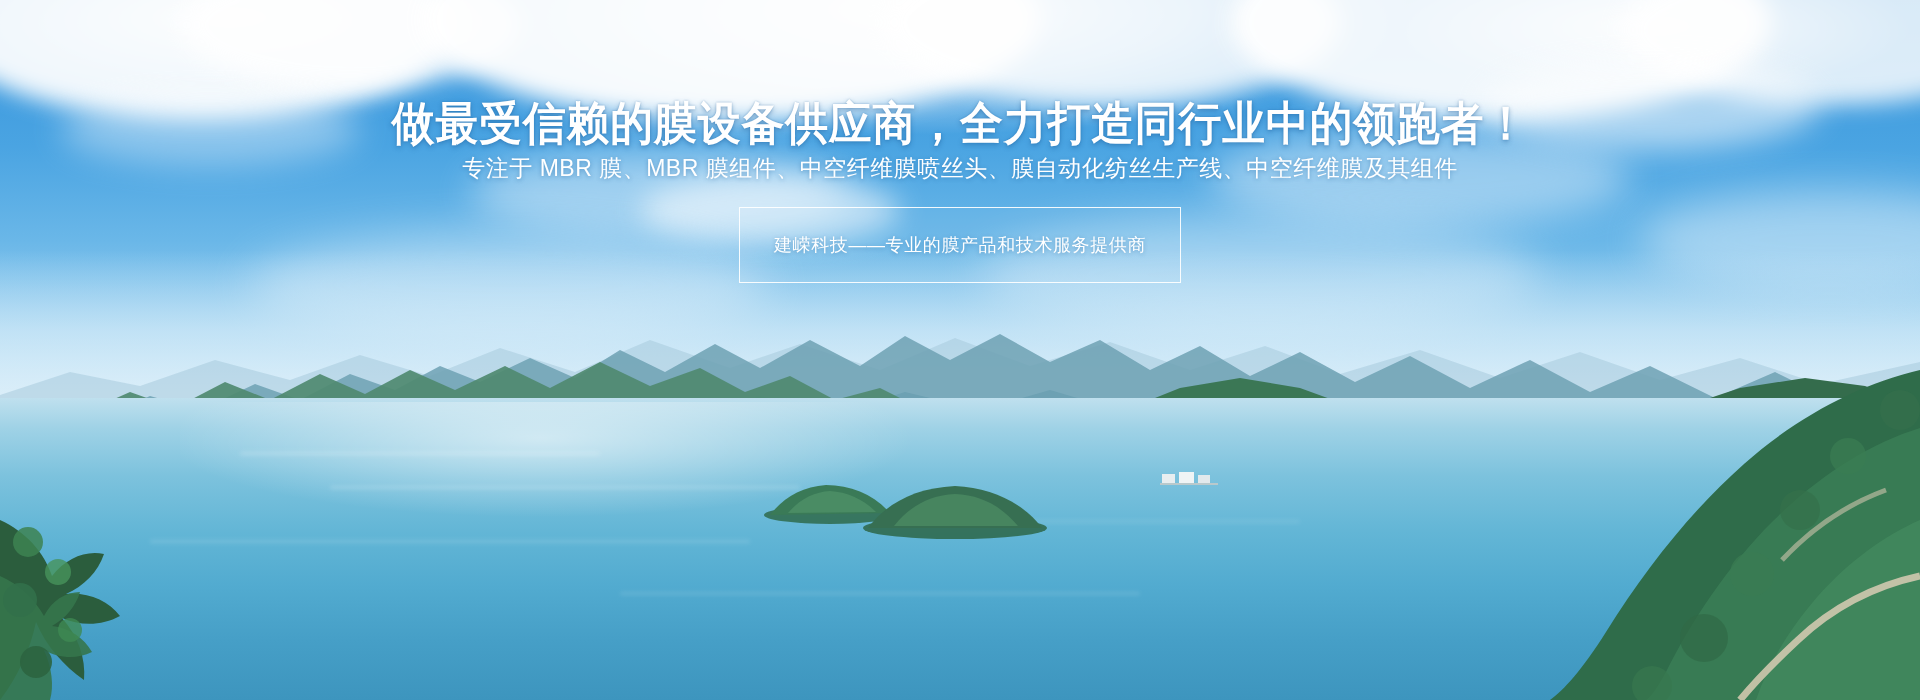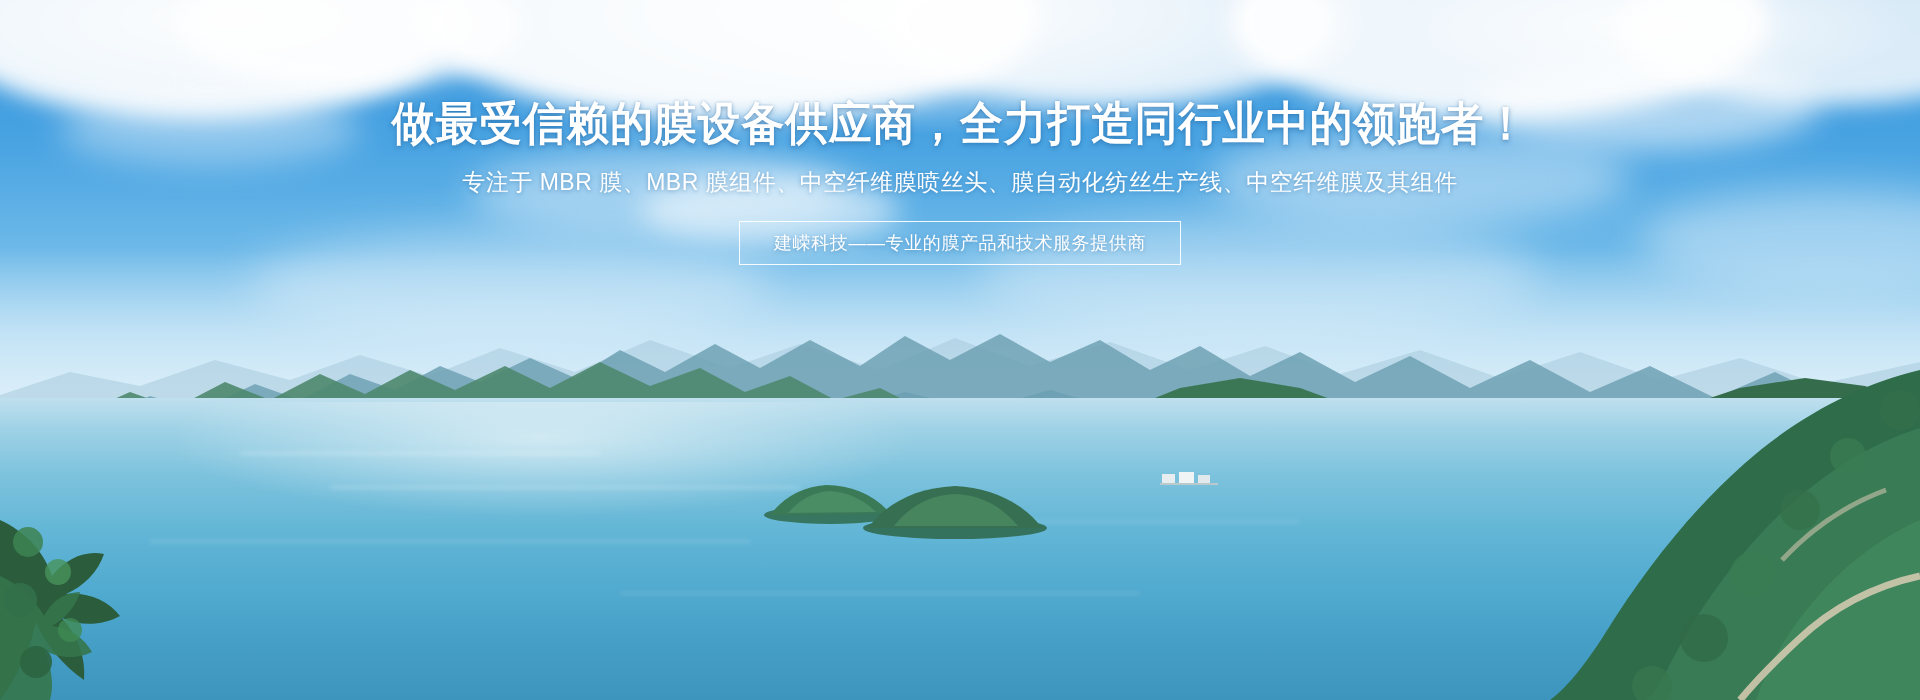--- a/index.html
+++ b/index.html
@@ -77,29 +77,28 @@
   }
   .headline{
     margin-top:95px;
     font-size:46px;line-height:56px;font-weight:700;color:#ffffff;
     letter-spacing:1px;
     white-space:nowrap;
     transform:scaleX(.93);
     text-shadow:0 2px 6px rgba(26,90,150,.45), 0 0 2px rgba(26,90,150,.35);
   }
   .subline{
-    margin-top:14px;
     font-size:23px;line-height:34px;color:#ffffff;font-weight:400;
     letter-spacing:.5px;white-space:nowrap;
     text-shadow:0 1px 4px rgba(26,90,150,.45);
   }
   .tagbox{
     margin-top:22px;
     border:1px solid rgba(255,255,255,.92);
-    padding:9px 34px;
+    padding:25px 34px;
     font-size:18px;line-height:24px;color:#ffffff;letter-spacing:.6px;
     white-space:nowrap;
     text-shadow:0 1px 4px rgba(26,90,150,.40);
     background:rgba(255,255,255,.04);
     pointer-events:auto;
   }
 </style>
 </head>
 <body>
 

